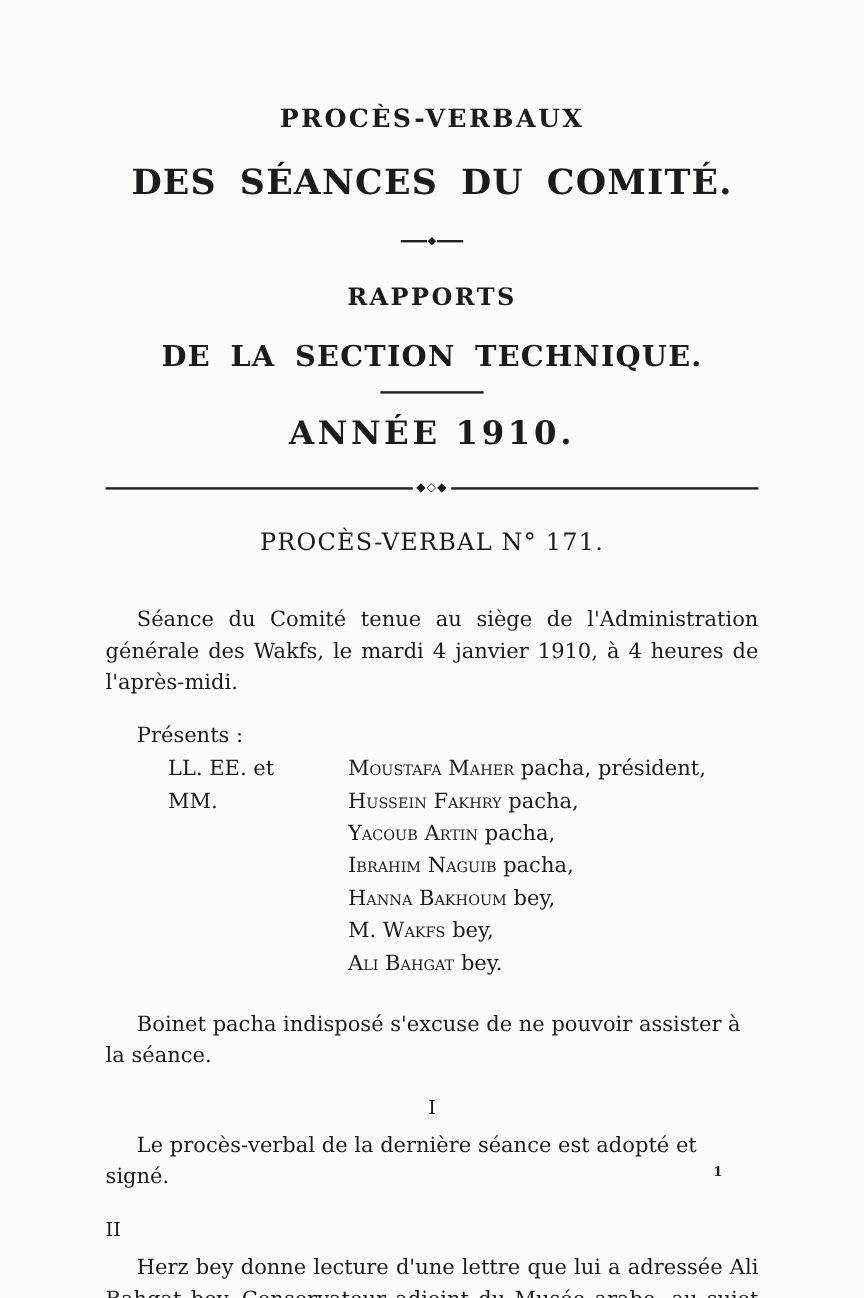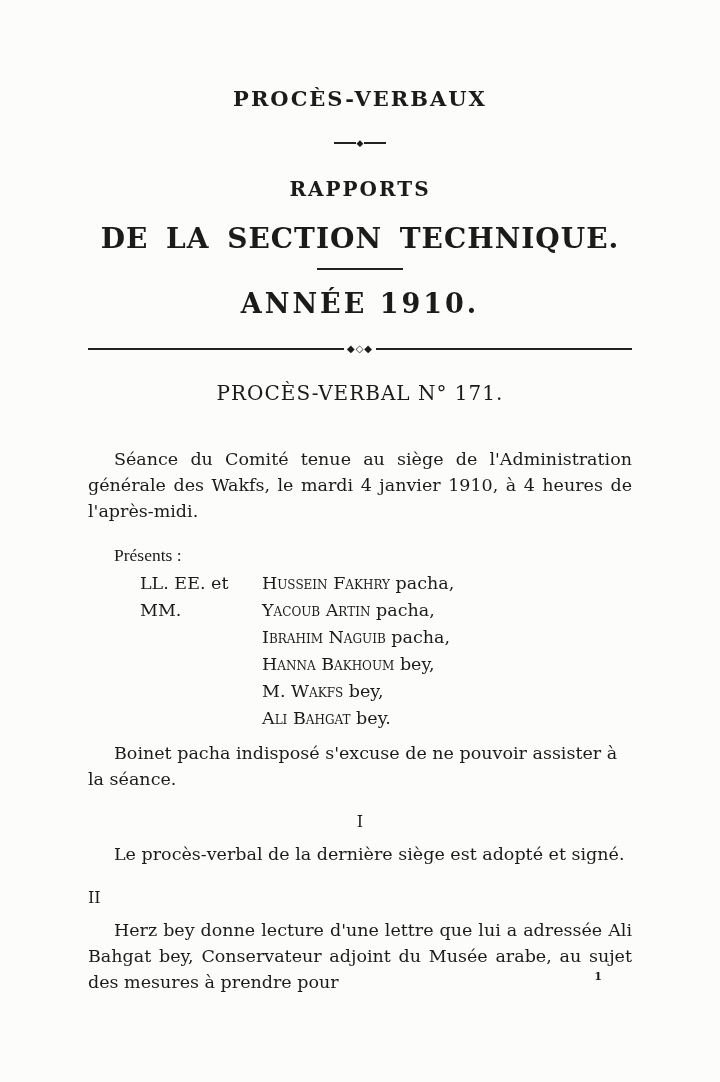--- a/index.html
+++ b/index.html
@@ -11,47 +11,48 @@
       position: relative; overflow: hidden;
     }
     .content { padding: 86px 88px 0 88px; }
     .c { text-align: center; }
     .t1 { font-size: 21px; font-weight: 700; letter-spacing: 2px; line-height: 26px; }
     .t2 { font-size: 29px; font-weight: 700; letter-spacing: 1px; word-spacing: 8px; margin-top: 22px; line-height: 36px; }
     .orn-short { margin-top: 26px; display: flex; justify-content: center; align-items: center; height: 10px; }
     .orn-short .line { width: 22px; height: 2px; background: #222; }
     .orn-short .orn { font-size: 9px; line-height: 1; padding: 0 1px; }
     .t3 { font-size: 20px; font-weight: 700; letter-spacing: 2px; margin-top: 28px; line-height: 26px; }
-    .t4 { font-size: 28px; font-weight: 700; letter-spacing: 1px; word-spacing: 7px; margin-top: 22px; line-height: 30px; }
+    .t4 { font-size: 24px; font-weight: 700; letter-spacing: 1px; word-spacing: 7px; margin-top: 22px; line-height: 30px; }
     .rule-mid { width: 86px; height: 2px; background: #222; margin: 14px auto 0; }
     .t5 { font-size: 27px; font-weight: 700; letter-spacing: 3px; margin-top: 20px; line-height: 28px; }
     .rule-long { margin-top: 26px; display: flex; align-items: center; height: 10px; }
     .rule-long .line { flex: 1; height: 2px; background: #222; }
     .rule-long .orn { font-size: 10px; line-height: 1; padding: 0 3px; letter-spacing: 1px; }
     .t6 { font-size: 20px; font-weight: 400; letter-spacing: 1px; margin-top: 26px; line-height: 26px; }
     .body-text { font-size: 17.5px; line-height: 26px; }
     .p1 { margin-top: 40px; text-indent: 26px; text-align: justify; }
-    .presents { margin-top: 6px; margin-left: 26px; font-family: Liberation Serif, serif; }
-    .attendees { display: flex; margin-top: 2px; margin-left: 52px; line-height: 27px; }
+    .presents { margin-top: 6px; margin-left: 26px; }
+    .attendees { display: flex; margin-top: 2px; margin-left: 52px; line-height: 27px; gap: 28px; }
     .att-prefix { flex: 0 0 122px; }
     .sc { font-variant: small-caps; }
-    .p2 { margin-top: 8px; text-indent: 26px; }
+    .p2 { margin-top: 24px; text-indent: 26px; }
     .roman-1 { text-align: center; margin-top: 12px; font-size: 16px; line-height: 26px; }
     .p3 { margin-top: 6px; text-indent: 26px; }
     .roman-2 { margin-top: 14px; font-size: 16px; line-height: 26px; }
     .p4 { margin-top: 6px; text-indent: 26px; text-align: justify; }
     .page-num { position: absolute; right: 118px; top: 970px; font-size: 11px; font-weight: 700; }
   </style>
 </head>
 <body>
 
 <div class="page">
   <div class="content">
 
     <div class="c t1">PROCÈS-VERBAUX</div>
+    <div class="c t2">DES SÉANCES DU COMITÉ.</div>
 
     <div class="orn-short">
       <span class="line"></span>
       <span class="orn">◆</span>
       <span class="line"></span>
     </div>
 
     <div class="c t3">RAPPORTS</div>
     <div class="c t4">DE LA SECTION TECHNIQUE.</div>
 
@@ -68,34 +69,35 @@
     <div class="c t6">PROCÈS-VERBAL N° 171.</div>
 
     <div class="body-text">
       <p class="p1">Séance du Comité tenue au siège de l'Administration générale des Wakfs, le mardi 4 janvier 1910, à 4 heures de l'après-midi.</p>
 
       <div class="presents">Présents :</div>
 
       <div class="attendees">
         <div class="att-prefix">LL. EE. et MM.</div>
         <div class="att-names">
+          <div><span></span><span class="sc">Moustafa Maher</span><span> pacha, président,</span></div>
           <div><span></span><span class="sc">Hussein Fakhry</span><span> pacha,</span></div>
           <div><span></span><span class="sc">Yacoub Artin</span><span> pacha,</span></div>
           <div><span></span><span class="sc">Ibrahim Naguib</span><span> pacha,</span></div>
           <div><span></span><span class="sc">Hanna Bakhoum</span><span> bey,</span></div>
           <div><span>M. </span><span class="sc">Wakfs</span><span> bey,</span></div>
           <div><span></span><span class="sc">Ali Bahgat</span><span> bey.</span></div>
         </div>
       </div>
 
       <p class="p2">Boinet pacha indisposé s'excuse de ne pouvoir assister à la séance.</p>
 
       <div class="roman-1">I</div>
 
-      <p class="p3">Le procès-verbal de la dernière siège est adopté et signé.</p>
+      <p class="p3">Le procès-verbal de la dernière séance est adopté et signé.</p>
 
       <div class="roman-2">II</div>
 
       <p class="p4">Herz bey donne lecture d'une lettre que lui a adressée Ali Bahgat bey, Conservateur adjoint du Musée arabe, au sujet des mesures à prendre pour</p>
     </div>
 
   </div>
 
   <div class="page-num">1</div>
 </div>

